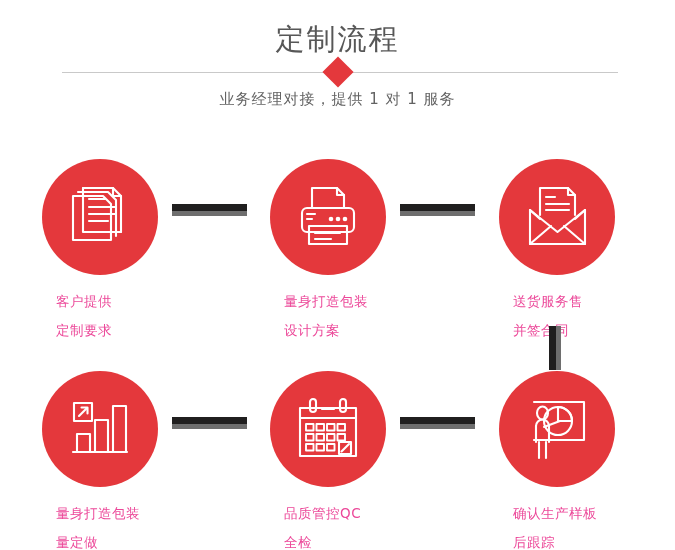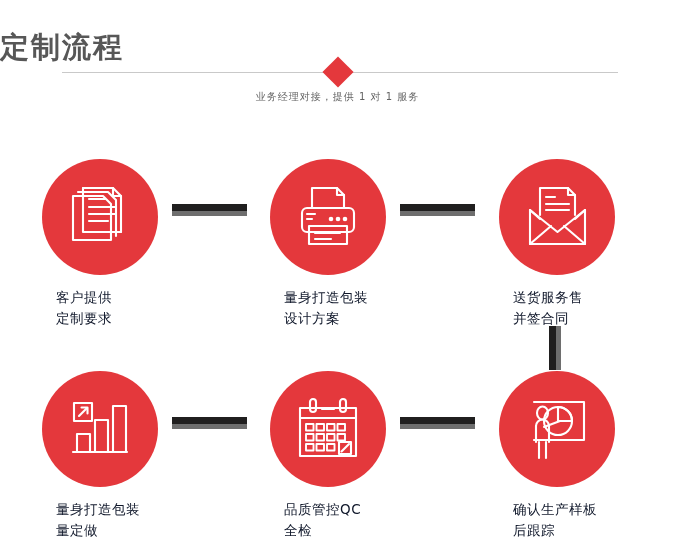--- a/index.html
+++ b/index.html
@@ -19,25 +19,25 @@
   .header {
     position: absolute;
     left: 0;
     top: 0;
     width: 675px;
     height: 130px;
   }
   .header-title {
     position: absolute;
     left: 0;
-    top: 28px;
-    width: 675px;
-    text-align: left;
+    top: 20px;
+    width: 675px;
+    text-align: center;
     font-size: 29px;
-    font-weight: bold;
+    font-weight: normal;
     color: #575757;
     letter-spacing: 2px;
     line-height: 38px;
   }
   .header-rule {
     position: absolute;
     left: 62px;
     top: 72px;
     width: 556px;
     height: 1px;
@@ -51,21 +51,21 @@
     height: 22px;
     background: #e4383c;
     transform: rotate(45deg);
   }
   .header-sub {
     position: absolute;
     left: 0;
     top: 90px;
     width: 675px;
     text-align: center;
-    font-size: 10px;
+    font-size: 15px;
     color: #636363;
     letter-spacing: 1px;
   }
 
   
   .flow {
     position: absolute;
     left: 0;
     top: 130px;
     width: 675px;
@@ -97,22 +97,22 @@
     transform: translate(-50%, -50%);
     display: block;
   }
 
   .step-label {
     position: absolute;
     left: 46px;
     top: 128px;
     width: 140px;
     font-size: 13.5px;
-    line-height: 21px;
-    color: #0f172a;
+    line-height: 29px;
+    color: #ec4899;
     letter-spacing: 0.5px;
     white-space: pre-line;
     text-align: left;
   }
 
   
   .conn-h {
     position: absolute;
     width: 75px;
     height: 12px;

